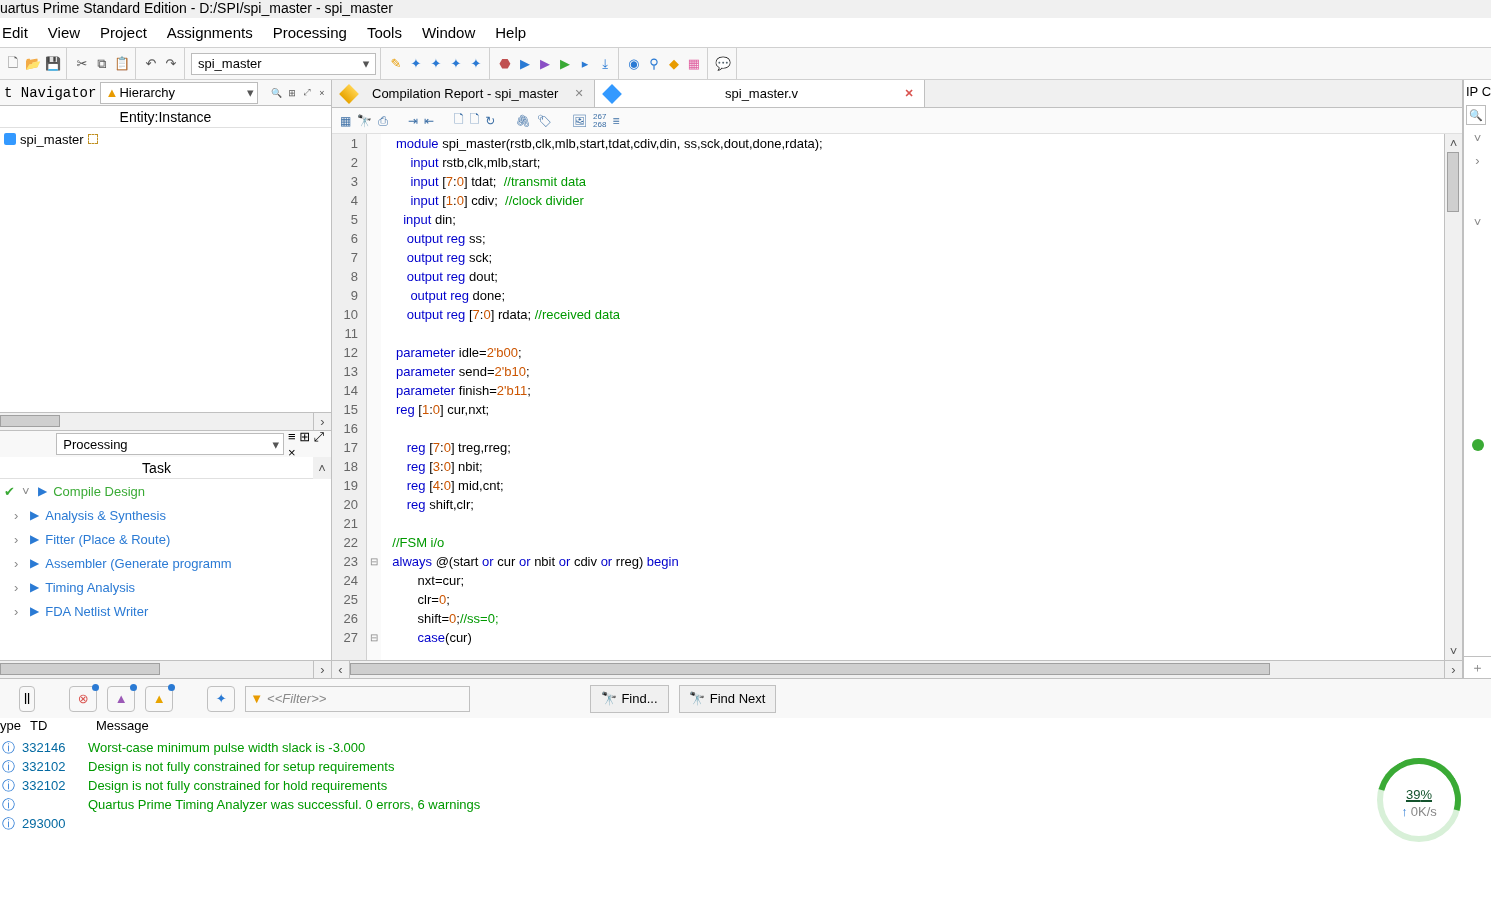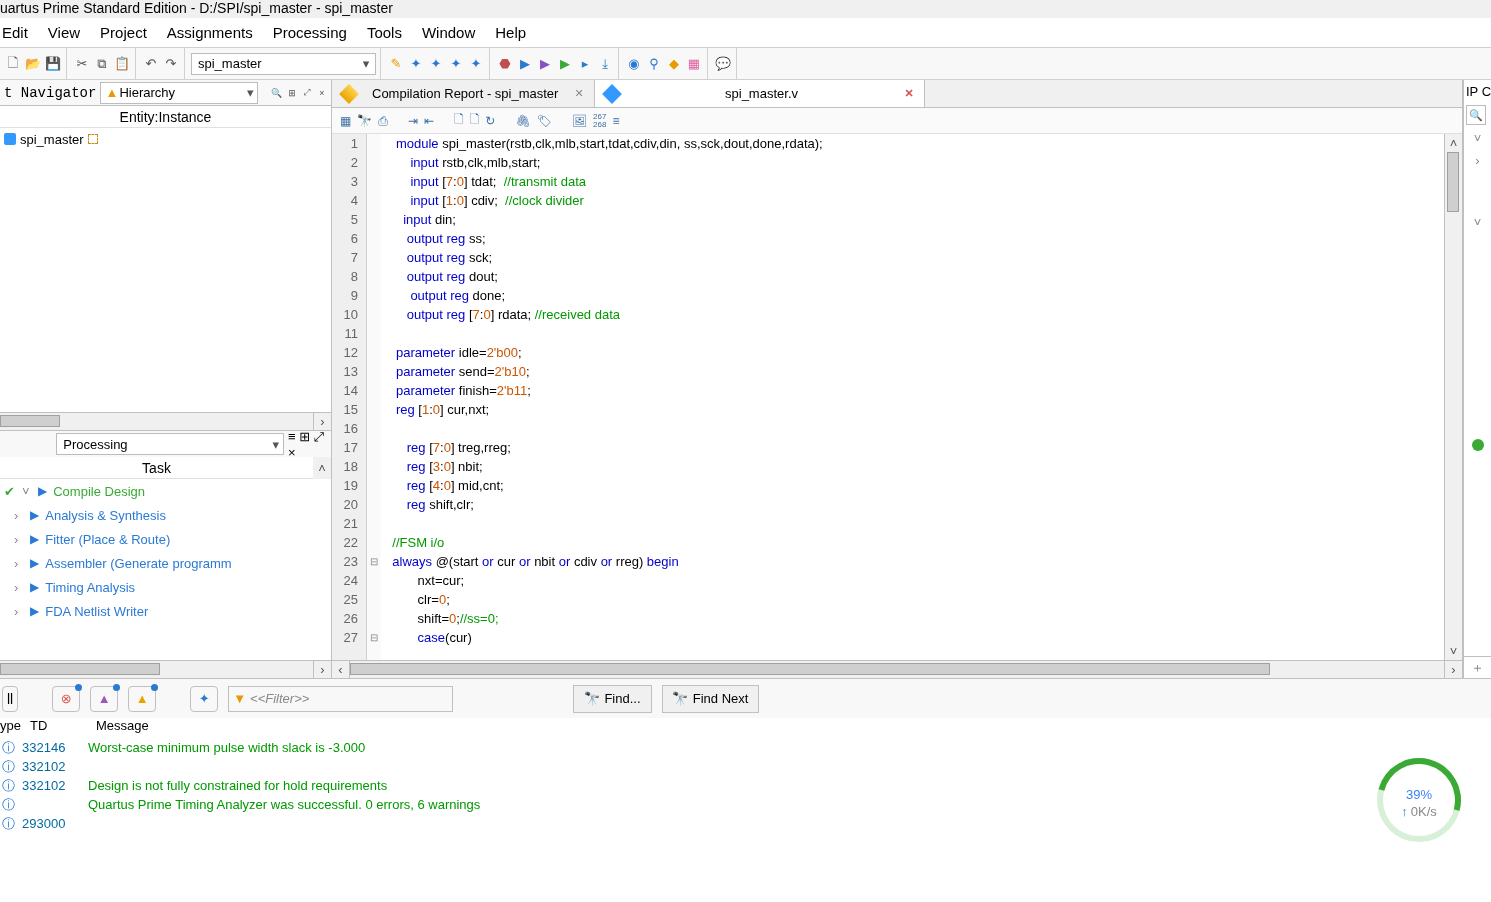--- a/index.html
+++ b/index.html
@@ -71,37 +71,37 @@
 .vscroll-code .thumb { position:absolute; top:0; left:2px; width:12px; height:60px; background:#cfcfcf; border:1px solid #a0a0a0; }
 
 .right-col { width:28px; display:flex; flex-direction:column; border-left:1px solid #c0c0c0; }
 .right-col .lbl { font-size:13px; padding:4px 2px; white-space:nowrap; overflow:hidden; }
 .right-col .srch { width:20px; height:20px; margin:2px; border:1px solid #bcbcbc; display:flex; align-items:center; justify-content:center; color:#2a7ad4; font-size:11px; }
 .right-col .chev { height:22px; display:flex; align-items:center; justify-content:center; color:#888; }
 .right-col .spacer { flex:1; }
 .right-col .dot-green { width:12px; height:12px; border-radius:50%; background:#3aaa35; margin:4px auto; }
 .right-col .plus { height:22px; display:flex; align-items:center; justify-content:center; color:#888; border-top:1px solid #c0c0c0; }
 
-.msg-toolbar { height:40px; border-top:1px solid #c0c0c0; display:flex; align-items:center; gap:10px; padding-left:2px; background:#f8f8f8; }
+.msg-toolbar { height:40px; border-top:1px solid #c0c0c0; display:flex; align-items:center; gap:10px; padding-left:19px; background:#f8f8f8; }
 .msg-btn { width:28px; height:26px; border:1px solid #c0c0c0; border-radius:4px; display:flex; align-items:center; justify-content:center; font-size:14px; position:relative; }
 .msg-btn .dot { position:absolute; top:-3px; right:-3px; width:7px; height:7px; border-radius:50%; background:#2a7ad4; }
 .filter-box { width:225px; height:26px; border:1px solid #c0c0c0; display:flex; align-items:center; gap:4px; padding-left:4px; color:#888; font-style:italic; }
 .filter-box .funnel { color:#e89b00; font-style:normal; }
 .find-btn { height:28px; border:1px solid #c0c0c0; background:#f0f0f0; padding:0 10px; display:flex; align-items:center; gap:4px; font-size:14px; }
 .msg-hdr { height:20px; display:flex; font-size:14px; overflow:hidden; }
 .msg-hdr div { padding-right:12px; }
 .messages { font-family:Consolas,monospace; font-size:16px; line-height:19px; padding-left:2px; }
 .msg-row { display:flex; gap:6px; white-space:nowrap; }
 .msg-row .ico { color:#2a7ad4; width:14px; }
 .msg-row .id { width:60px; color:#0369a1; }
 .msg-row .txt.green { color:#009900; }
 
 .perf-badge { position:absolute; right:30px; bottom:60px; width:84px; height:84px; border-radius:50%; background:#fff; border:6px solid #d8f0d8; display:flex; flex-direction:column; align-items:center; justify-content:center; }
 .perf-badge::before { content:""; position:absolute; inset:-6px; border-radius:50%; border:6px solid transparent; border-top-color:#3aaa35; border-right-color:#3aaa35; transform:rotate(-30deg);}
-.perf-badge .pct { font-size:20px; color:#3b82f6; }
+.perf-badge .pct { font-size:20px; color:#14532d;text-decoration:underline; }
 .perf-badge .sub { font-size:11px; color:#888; }
 .perf-badge .sub .up { color:#2a7ad4; }
 </style>
 </head>
 <body>
 
 <div class="titlebar">uartus Prime Standard Edition - D:/SPI/spi_master - spi_master</div>
 
 <div class="menubar" id="menubar">
     <span>Edit</span>
@@ -441,20 +441,21 @@
 </div>
 <div class="messages" id="msglist">
     <div class="msg-row">
       <span class="ico">ⓘ</span>
       <span class="id">332146</span>
       <span class="txt green">Worst-case minimum pulse width slack is -3.000</span>
     </div>
     <div class="msg-row">
       <span class="ico">ⓘ</span>
       <span class="id">332102</span>
+      <span class="txt green">Design is not fully constrained for setup requirements</span>
     </div>
     <div class="msg-row">
       <span class="ico">ⓘ</span>
       <span class="id">332102</span>
       <span class="txt green">Design is not fully constrained for hold requirements</span>
     </div>
     <div class="msg-row">
       <span class="ico">ⓘ</span>
       <span class="id"></span>
       <span class="txt green">Quartus Prime Timing Analyzer was successful. 0 errors, 6 warnings</span>

